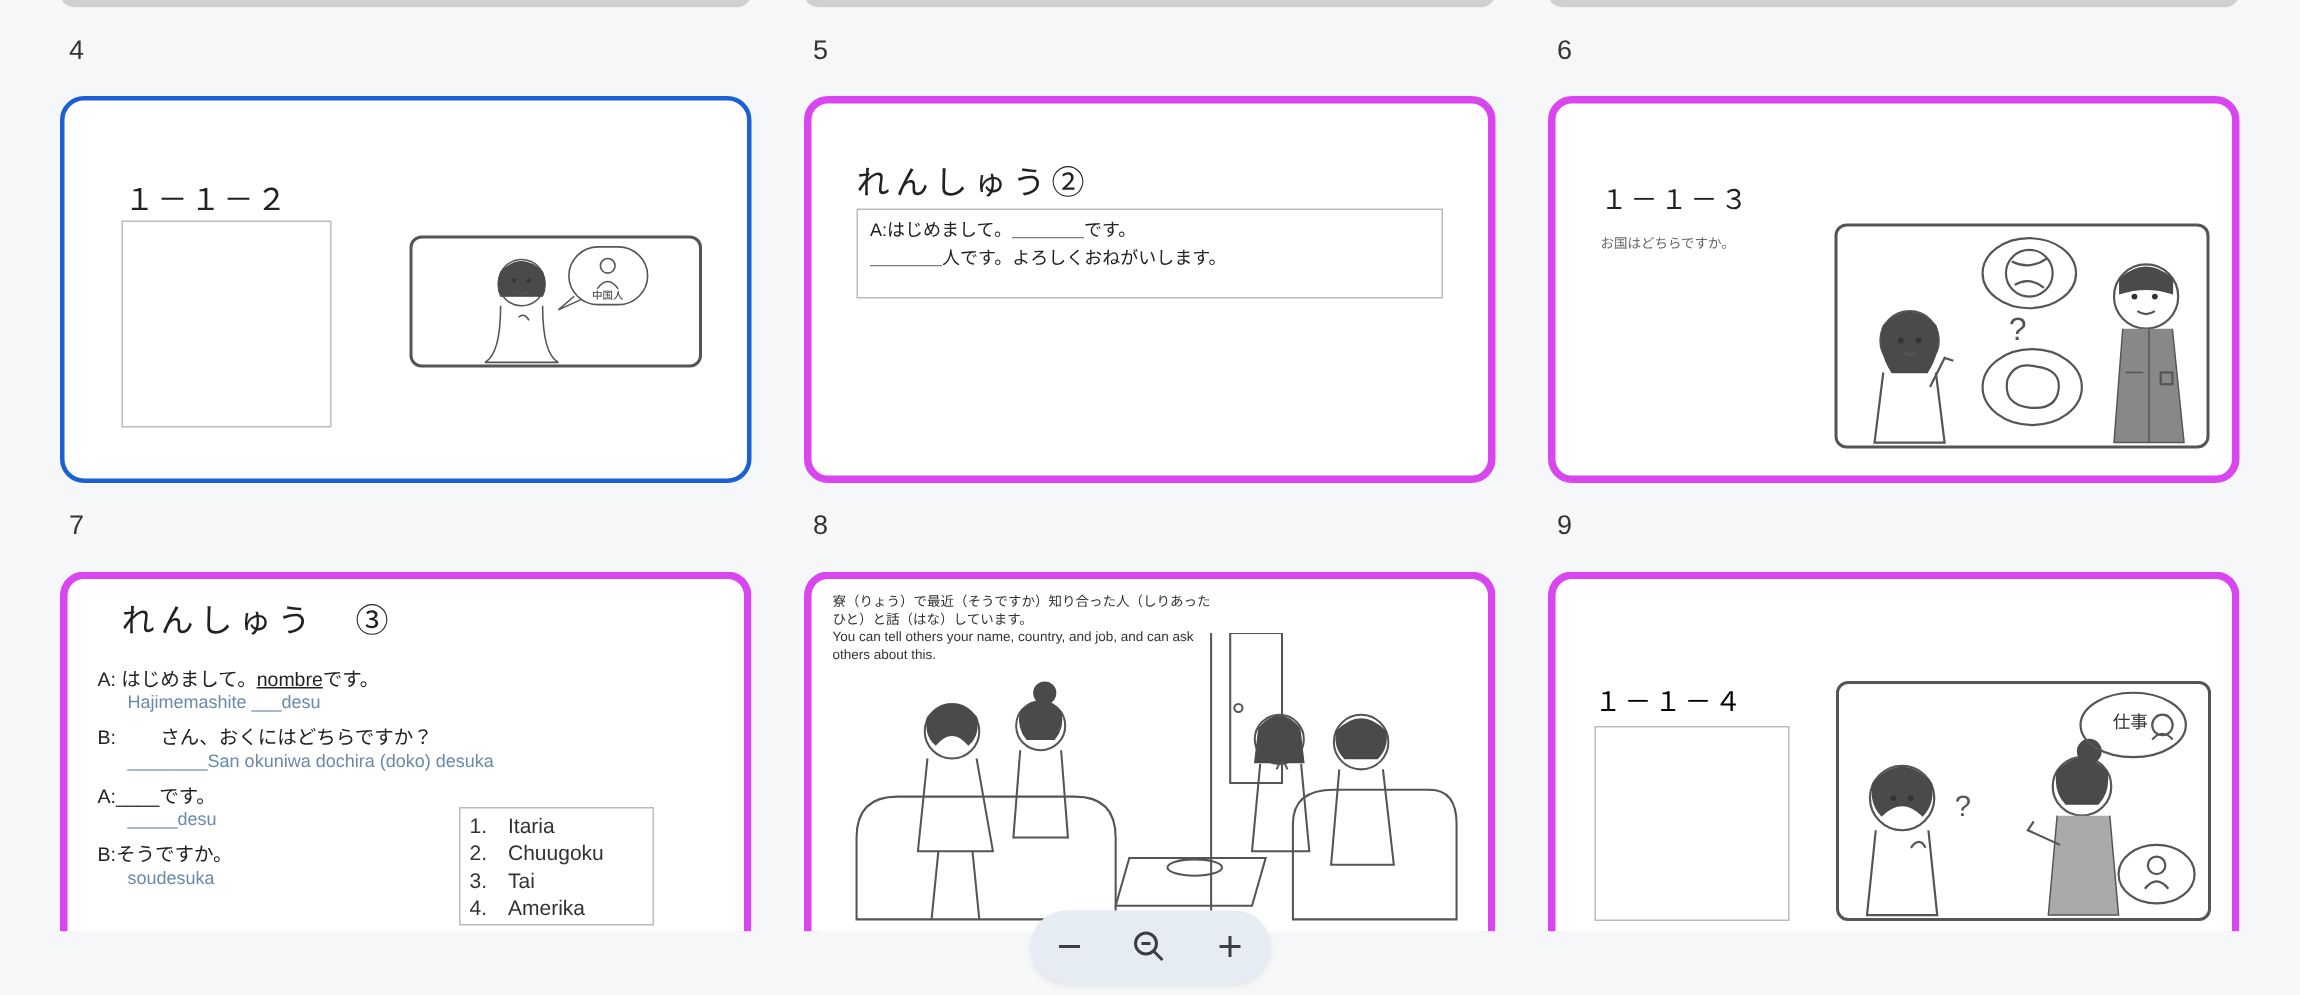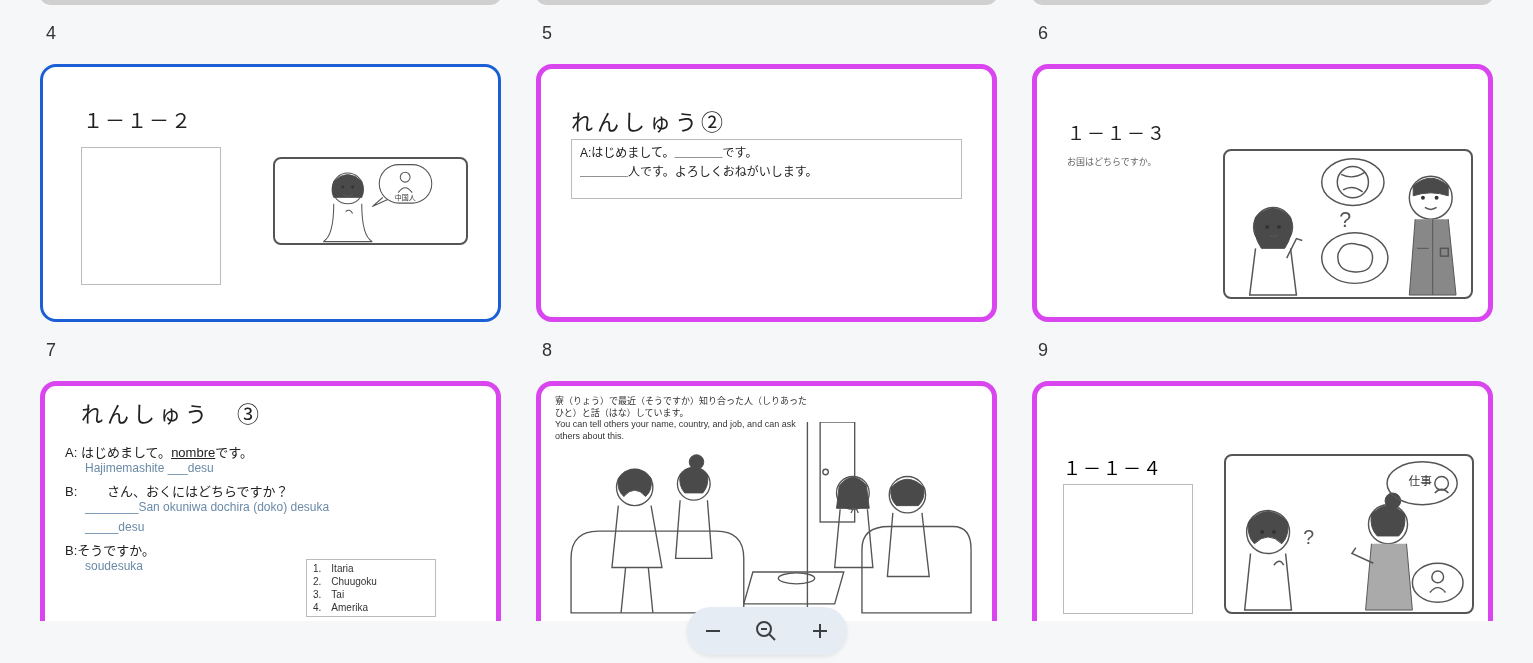--- a/index.html
+++ b/index.html
@@ -33,39 +33,39 @@
     border-radius: 16px;
     height: 258px;
     position: relative;
     overflow: hidden;
     cursor: pointer;
   }
   .slide.stub { height: 10px; border-top: none; border-radius: 0 0 16px 16px; background:#fff; border-color:#d0d0d0;}
   .slide.selected { border: 3px solid #1a5fd6; }
   .slide.partial { height: 240px; border-bottom:none; border-radius:16px 16px 0 0;}
   
-  .s7 .hdr { position:absolute; top:38px; left:40px; font-size:20px; color:#222; letter-spacing:2px;}
+  .s7 .hdr { position:absolute; top:50px; left:40px; font-size:20px; color:#222; letter-spacing:2px;}
   .s7 .ph { position:absolute; top:80px; left:38px; width:140px; height:138px; border:1px solid #bbb; background:#fff;}
   .s7 .ill {
     position:absolute; top:90px; right:30px; width:195px; height:88px;
     border:2px solid #555; border-radius:8px; background:#fff;
   }
   
   .s8 .title { position:absolute; top:35px; left:30px; font-size:22px; letter-spacing:4px; color:#222;}
   .s8 .box { position:absolute; top:70px; left:30px; right:30px; height:60px; border:1px solid #bbb; padding:4px 8px; font-size:12px; color:#222; line-height:1.55;}
   
   .s9 .hdr { position:absolute; top:50px; left:30px; font-size:18px; color:#222; letter-spacing:2px;}
   .s9 .sub { position:absolute; top:86px; left:30px; font-size:9px; color:#666;}
   .s9 .ill { position:absolute; top:80px; right:15px; width:250px; height:150px; border:2px solid #555; border-radius:8px; background:#fff;}
   
   .s10 { padding: 10px 20px; font-size:13px; color:#222;}
   .s10 .title { font-size:22px; letter-spacing:4px; margin-bottom:14px; padding-left:16px;}
   .s10 .line { margin: 2px 0 0 0; }
   .s10 .rom { color:#6a8aa8; margin-left:20px; font-size:12px; margin-bottom:6px;}
-  .s10 .opts { position:absolute; bottom:4px; right:60px; width:130px; border:1px solid #bbb; padding:2px 6px; font-size:10px; color:#333; line-height:1.3;}
+  .s10 .opts { position:absolute; bottom:4px; right:60px; width:130px; border:1px solid #bbb; padding:2px 6px; font-size:14px; color:#333; line-height:1.3;}
   .under { text-decoration: underline;}
   
   .s11 { font-size:9px; color:#333; padding:10px 14px;}
   .s11 .cap { width:260px; line-height:1.3;}
   
   .s12 .hdr { position:absolute; top:68px; left:26px; font-size:18px; letter-spacing:2px;}
   .s12 .ph { position:absolute; top:98px; left:26px; width:130px; height:130px; border:1px solid #bbb;}
   .s12 .ill { position:absolute; top:68px; right:14px; width:250px; height:160px; border:2px solid #555; border-radius:8px;}
   
   .zoom {
@@ -179,20 +179,21 @@
 
   <div class="cell">
     <div class="slide partial s10">
       <div class="title">れんしゅう　③</div>
       <div class="line">
         <span>A: はじめまして。</span><span class="under">nombre</span><span>です。</span>
       </div>
       <div class="rom">Hajimemashite ___desu</div>
       <div class="line">B: 　　さん、おくにはどちらですか？</div>
       <div class="rom">________San okuniwa dochira (doko) desuka</div>
+      <div class="line">A:____です。</div>
       <div class="rom">_____desu</div>
       <div class="line">B:そうですか。</div>
       <div class="rom">soudesuka</div>
       <div class="opts">
         <div>1.　Itaria</div>
         <div>2.　Chuugoku</div>
         <div>3.　Tai</div>
         <div>4.　Amerika</div>
       </div>
     </div>

